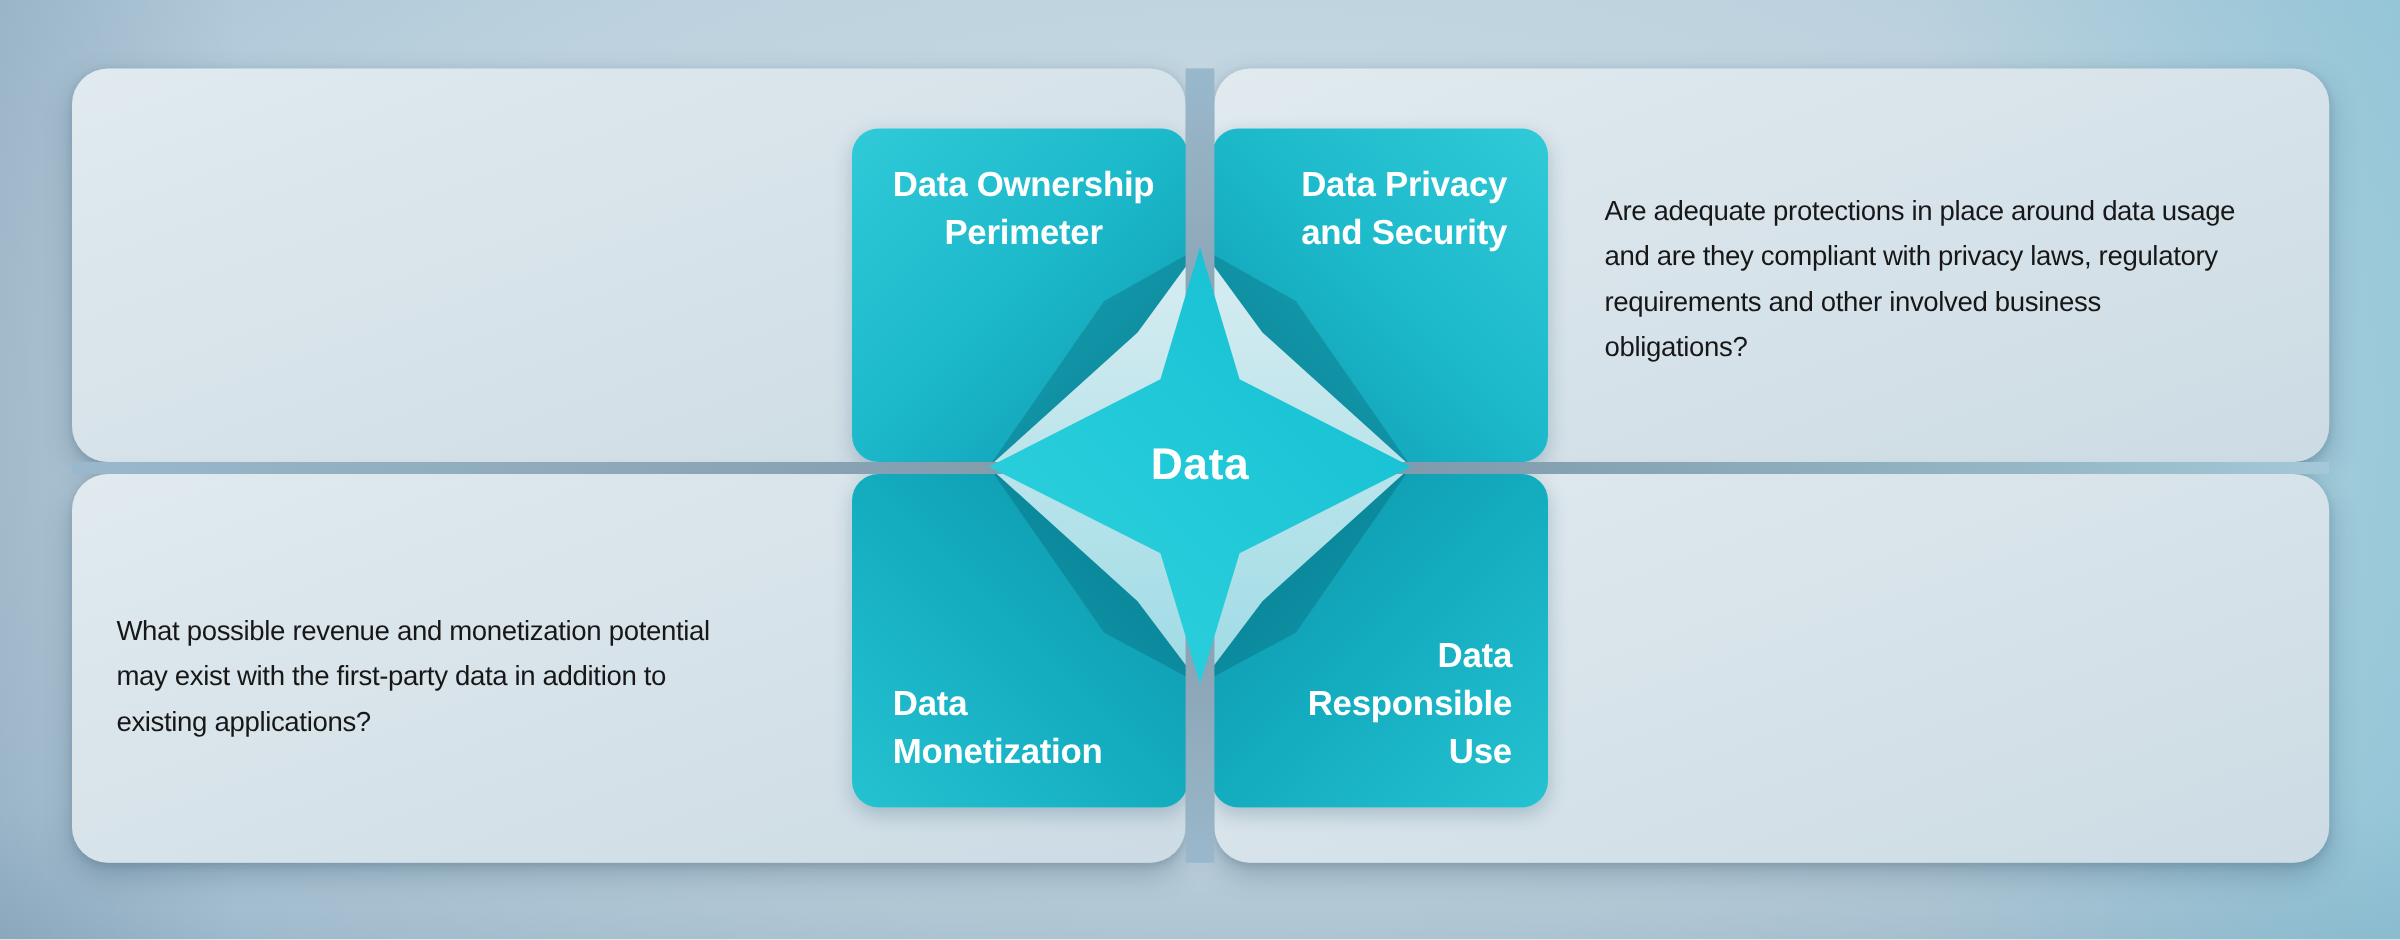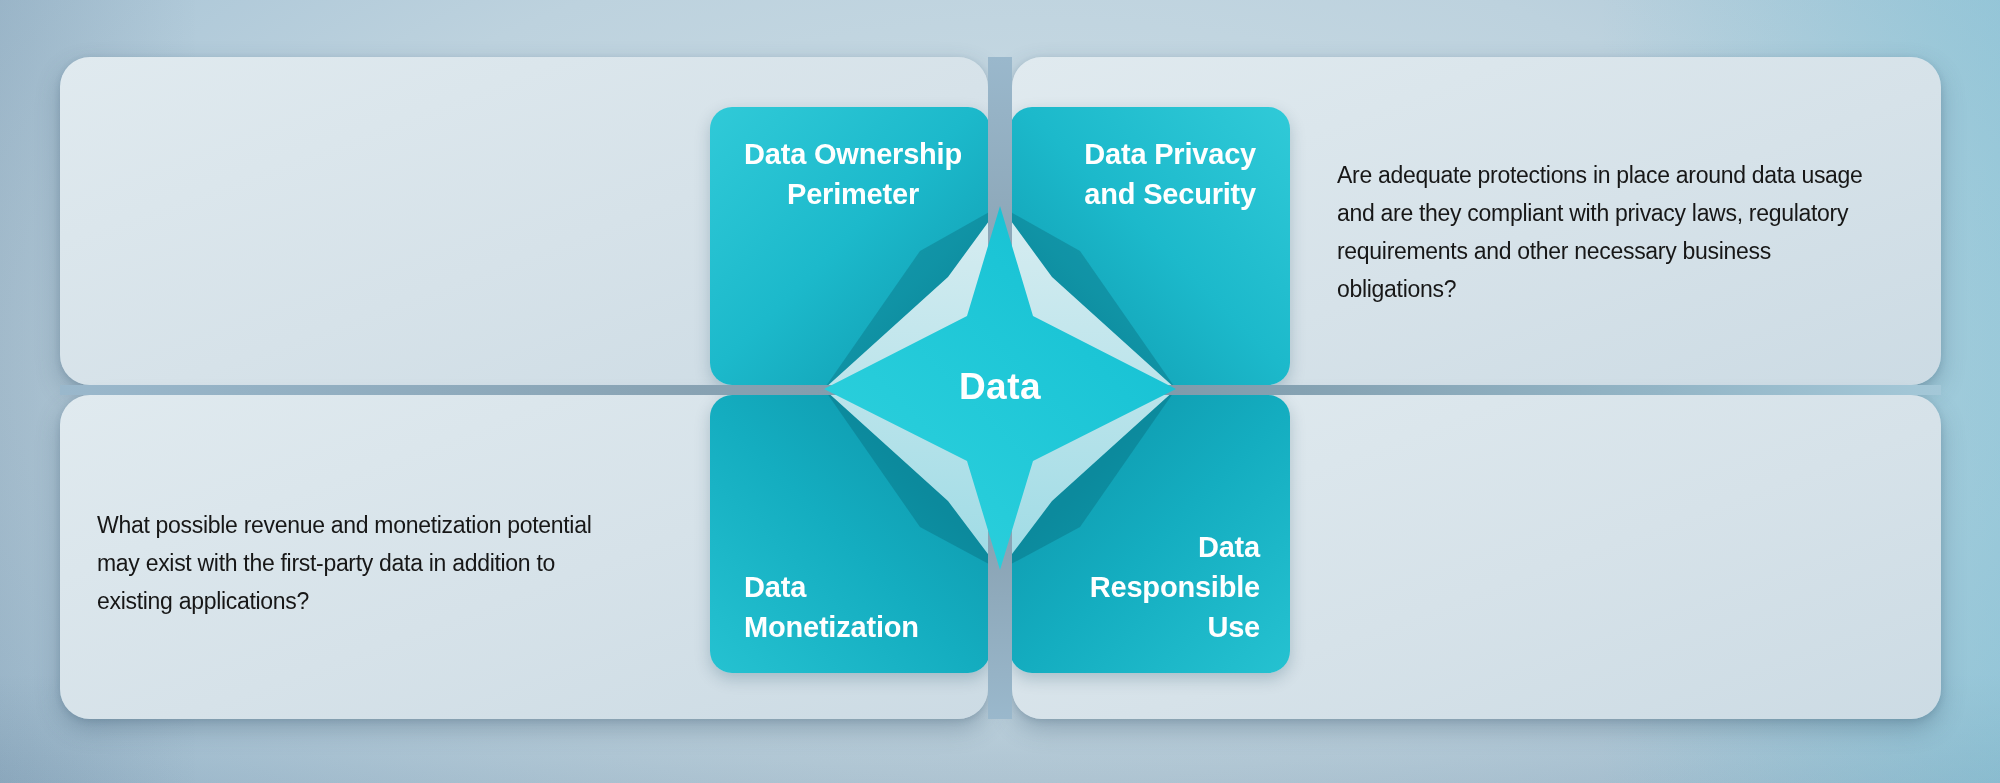--- a/index.html
+++ b/index.html
@@ -142,19 +142,19 @@
   <div class="tile-label tr">Data Privacy
 and Security</div>
   <div class="tile-label bl">Data
 Monetization</div>
   <div class="tile-label br">Data
 Responsible
 Use</div>
 
   <div class="question tr">Are adequate protections in place around data usage
 and are they  compliant with privacy laws, regulatory
-requirements and other necessary business
+requirements and other involved business
 obligations?</div>
   <div class="question bl">What possible revenue and monetization potential
 may exist with the first-party data in addition to
 existing applications?</div>
 
 </div>
 
 </body></html>

